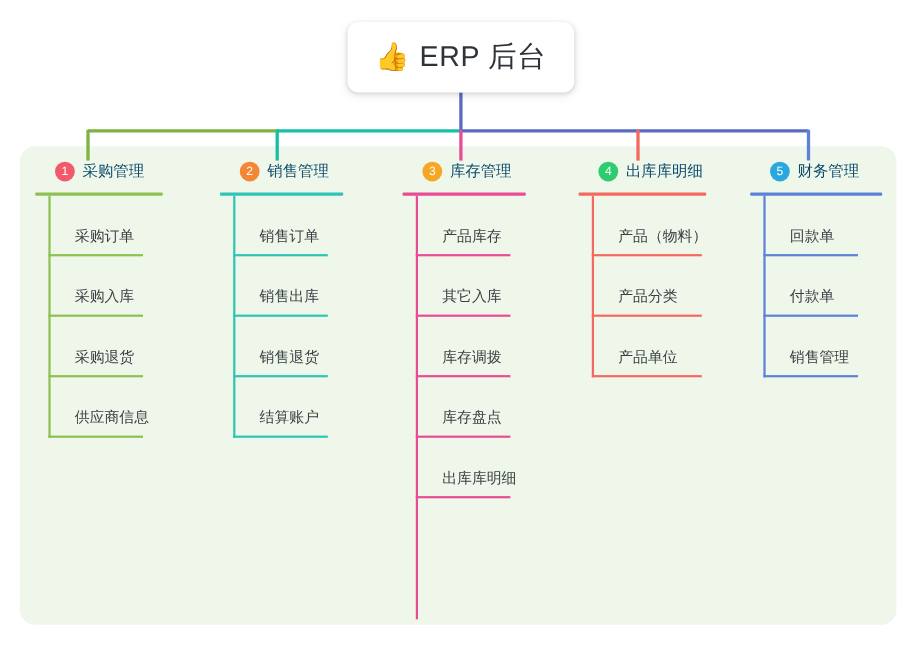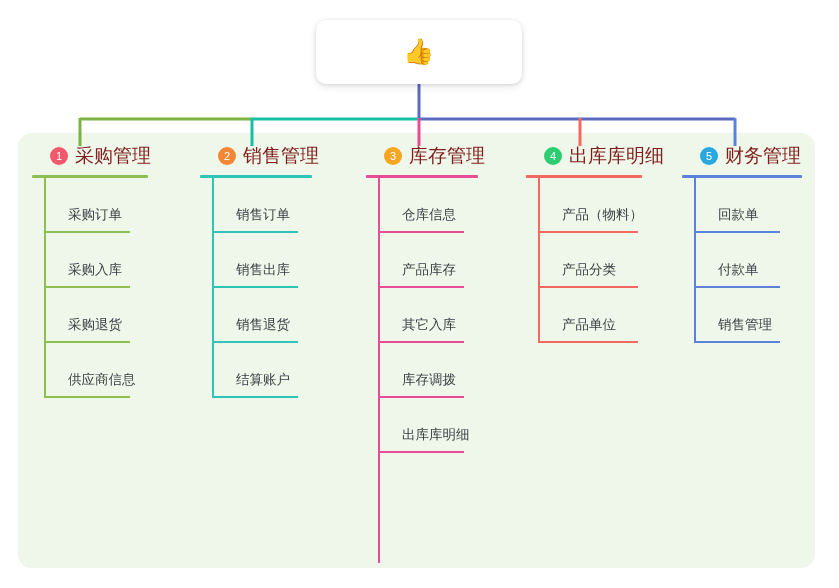--- a/index.html
+++ b/index.html
@@ -98,22 +98,22 @@
     height: 18px;
     border-radius: 50%;
     color: #ffffff;
     font-size: 11px;
     line-height: 18px;
     text-align: center;
     flex: 0 0 auto;
     font-family: "Liberation Sans", sans-serif;
   }
   .col-title {
-    font-size: 19px;
-    color: #7f1d1d;
+    font-size: 14px;
+    color: #0c4a6e;
   }
   .col-rule {
     height: 3px;
     border-radius: 1px;
     margin-top: 6px;
   }
 
   .leaf-area {
     position: relative;
   }
@@ -163,20 +163,21 @@
     <line x1="80" y1="118" x2="80" y2="146" stroke="#7cb342" stroke-width="3"></line>
     <line x1="252" y1="118" x2="252" y2="146" stroke="#16bfa6" stroke-width="3"></line>
     <line x1="419" y1="118" x2="419" y2="146" stroke="#e84c94" stroke-width="3"></line>
     <line x1="580" y1="118" x2="580" y2="146" stroke="#f4695f" stroke-width="3"></line>
     <line x1="735" y1="118" x2="735" y2="146" stroke="#5b82d8" stroke-width="3"></line>
   </svg>
 
   <div class="root-node">
     <div class="root-inner">
       <span class="root-emoji">👍</span>
+      <span class="root-title">ERP 后台</span>
     </div>
   </div>
 
   <div id="columns-host">
       <div class="column" style="left: 32px;">
         <div class="col-head">
           <span class="badge" style="background: rgb(242, 89, 107);">1</span>
           <span class="col-title">采购管理</span>
         </div>
         <div class="col-rule" style="width: 116px; background: rgb(140, 193, 82);"></div>
@@ -228,33 +229,33 @@
       </div>
       <div class="column" style="left: 366px;">
         <div class="col-head">
           <span class="badge" style="background: rgb(245, 166, 35);">3</span>
           <span class="col-title">库存管理</span>
         </div>
         <div class="col-rule" style="width: 112px; background: rgb(232, 76, 148);"></div>
         <div class="leaf-area">
           <div class="spine" style="background: rgb(232, 76, 148); height: 385px;"></div>
           <div class="leaf">
-            <span class="leaf-label">仓库信息</span>
-            <div class="leaf-rule" style="width: 86px; background: rgb(232, 76, 148);"></div>
-          </div>
-          <div class="leaf">
             <span class="leaf-label">产品库存</span>
             <div class="leaf-rule" style="width: 86px; background: rgb(232, 76, 148);"></div>
           </div>
           <div class="leaf">
             <span class="leaf-label">其它入库</span>
             <div class="leaf-rule" style="width: 86px; background: rgb(232, 76, 148);"></div>
           </div>
           <div class="leaf">
             <span class="leaf-label">库存调拨</span>
+            <div class="leaf-rule" style="width: 86px; background: rgb(232, 76, 148);"></div>
+          </div>
+          <div class="leaf">
+            <span class="leaf-label">库存盘点</span>
             <div class="leaf-rule" style="width: 86px; background: rgb(232, 76, 148);"></div>
           </div>
           <div class="leaf">
             <span class="leaf-label">出库库明细</span>
             <div class="leaf-rule" style="width: 86px; background: rgb(232, 76, 148);"></div>
           </div>
         </div>
       </div>
       <div class="column" style="left: 526px;">
         <div class="col-head">

